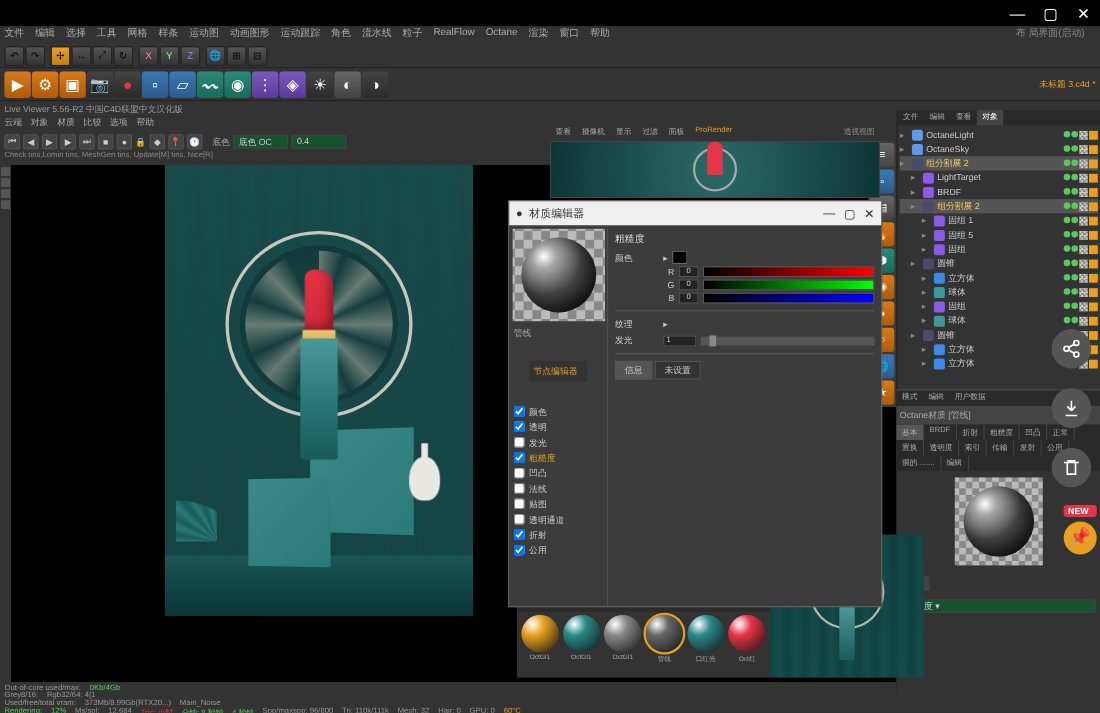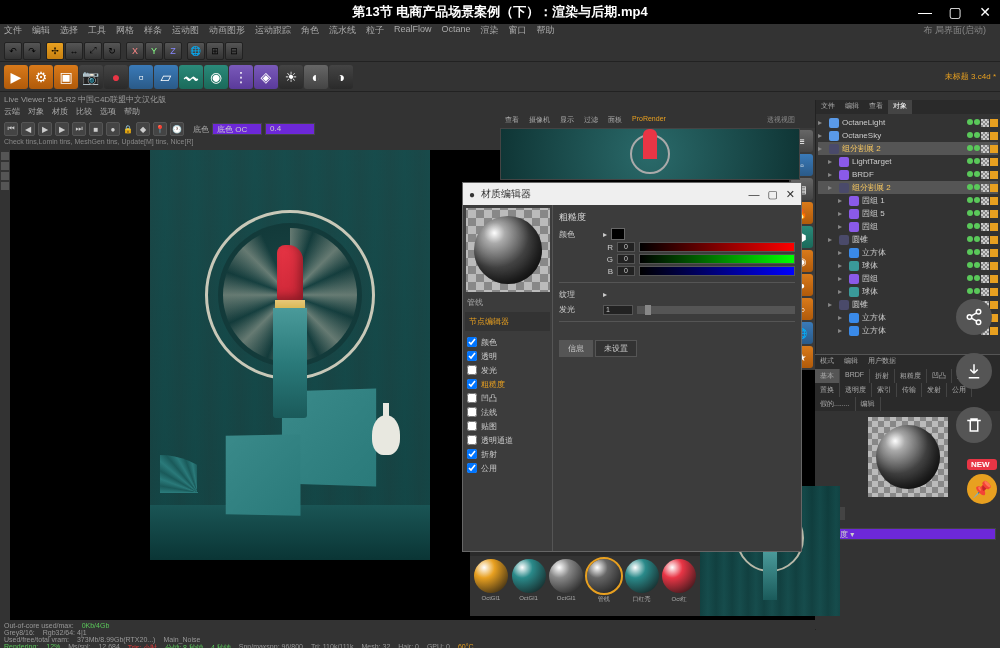--- a/index.html
+++ b/index.html
@@ -21,21 +21,21 @@
 .icon-blue { background: linear-gradient(#3a7ab8,#2a5a88); }
 .icon-dark { background: linear-gradient(#444,#2a2a2a); }
 .icon-teal { background: linear-gradient(#2a8a7a,#1a6a5a); }
 .icon-purple { background: linear-gradient(#7a5aba,#5a3a9a); }
 .icon-gray { background: linear-gradient(#666,#444); }
 .live-viewer-bar { background: #333; height: 14px; font-size: 8px; color: #999; padding: 0 4px; display: flex; align-items: center; }
 .sub-menubar { background: #333; height: 14px; font-size: 8px; color: #aaa; padding: 0 4px; display: flex; gap: 8px; }
 .controls-row { background: #333; height: 18px; display: flex; align-items: center; padding: 0 4px; gap: 3px; font-size: 8px; color: #aaa; }
 .media-btn { width: 14px; height: 14px; background: #444; border: 1px solid #555; border-radius: 2px; display: flex; align-items: center; justify-content: center; font-size: 8px; color: #ccc; cursor: pointer; }
 .lock-icon { color: #e8a020; }
-.dropdown-small { background: #6d28d9; border: 1px solid #444; height: 12px; font-size: 8px; color: #ccc; padding: 0 4px; min-width: 50px; }
+.dropdown-small { background: #14532d; border: 1px solid #444; height: 12px; font-size: 8px; color: #ccc; padding: 0 4px; min-width: 50px; }
 .check-row { background: #333; height: 12px; font-size: 7px; color: #888; padding: 0 4px; }
 .main-area { display: flex; position: relative; height: calc(100% - 140px); }
 .side-tools { width: 10px; background: #333; display: flex; flex-direction: column; gap: 2px; padding: 2px 0; }
 .side-tool { width: 8px; height: 8px; background: #555; margin: 0 auto; }
 .viewport { flex: 1; background: #000; position: relative; overflow: hidden; }
 .render-view { position: absolute; left: 140px; top: 0; width: 280px; height: 410px; background: linear-gradient(180deg, #1a4545, #0f3535); overflow: hidden; }
 .curtain-bg { position: absolute; inset: 0; background: repeating-linear-gradient(90deg, #1a4a4a 0px, #155050 15px, #1a4a4a 30px); opacity: 0.6; }
 .circle-frame { position: absolute; top: 60px; left: 50%; transform: translateX(-50%); width: 170px; height: 170px; border: 3px solid #c8c8b8; border-radius: 50%; }
 .circle-inner { position: absolute; inset: 10px; border-radius: 50%; background: radial-gradient(circle, #1a4545, #0f3535); }
 .swirl { position: absolute; inset: 15px; border-radius: 50%; background: conic-gradient(#b8b8a8 0deg, transparent 20deg, #b8b8a8 45deg, transparent 65deg, #b8b8a8 90deg, transparent 110deg, #b8b8a8 135deg, transparent 155deg, #b8b8a8 180deg, transparent 200deg, #b8b8a8 225deg, transparent 245deg, #b8b8a8 270deg, transparent 290deg, #b8b8a8 315deg, transparent 335deg); opacity: 0.5; }
@@ -57,21 +57,21 @@
 
 
 .mat-editor { position: absolute; top: 158px; left: 462px; width: 340px; height: 370px; background: #4a4a4a; border: 1px solid #666; z-index: 20; font-size: 9px; color: #ccc; }
 .mat-titlebar { background: #efefef; height: 22px; display: flex; align-items: center; padding: 0 6px; color: #333; font-size: 10px; }
 .mat-titlebar .win-ctrl { margin-left: auto; display: flex; gap: 8px; font-size: 11px; cursor: pointer; }
 .mat-body { display: flex; height: calc(100% - 22px); }
 .mat-left { width: 90px; background: #3c3c3c; border-right: 1px solid #555; }
 .mat-preview { width: 84px; height: 84px; margin: 3px; background: repeating-conic-gradient(#888 0 25%, #bbb 0 50%) 50% / 16px 16px; position: relative; }
 .mat-sphere { position: absolute; inset: 8px; border-radius: 50%; background: radial-gradient(circle at 30% 25%, #fff 0%, #aaa 15%, #444 50%, #111 100%); box-shadow: inset -5px -5px 15px rgba(0,0,0,0.6); }
 .mat-label { font-size: 8px; padding: 2px 4px; color: #aaa; }
-.mat-section { font-size: 8px; padding: 4px; background: #333; margin: 2px; color: #e8a020; }
+.mat-section { font-size: 8px; padding: 4px; background: #333; margin: 18px; color: #e8a020; }
 .mat-attrs { padding: 2px 4px; }
 .mat-attr-row { display: flex; align-items: center; height: 14px; font-size: 8px; }
 .mat-attr-row input[type=checkbox] { width: 10px; height: 10px; margin-right: 4px; }
 .mat-attr-row.active { color: #e8a020; }
 .mat-right { flex: 1; padding: 6px; background: #3c3c3c; }
 .mat-title2 { font-size: 9px; color: #ddd; margin-bottom: 4px; }
 .color-row { display: flex; align-items: center; gap: 4px; margin-bottom: 2px; }
 .color-row .lbl { width: 40px; font-size: 8px; }
 .color-row .swatch { width: 14px; height: 12px; background: #000; border: 1px solid #666; }
 .color-row .chan { width: 10px; font-size: 8px; text-align: right; }
@@ -79,21 +79,21 @@
 .color-row .slider { flex: 1; height: 10px; border: 1px solid #555; }
 .slider-r { background: linear-gradient(90deg, #000, #f00); }
 .slider-g { background: linear-gradient(90deg, #000, #0f0); }
 .slider-b { background: linear-gradient(90deg, #000, #00f); }
 .param-row { display: flex; align-items: center; gap: 4px; margin-top: 4px; font-size: 8px; }
 .param-row .val2 { width: 30px; height: 10px; background: #222; border: 1px solid #555; font-size: 7px; padding: 0 2px; }
 .param-row .slider-gray { flex: 1; height: 8px; background: #555; position: relative; }
 .param-row .slider-gray::after { content: ""; position: absolute; left: 8px; top: -1px; width: 6px; height: 10px; background: #888; }
 .divider { border-top: 1px solid #555; margin: 6px 0; }
 .tab-row { display: flex; gap: 2px; margin: 4px 0; }
-.tab-btn { background: #333; padding: 2px 8px; font-size: 8px; border: 1px solid #555; cursor: pointer; margin-top: 12px; }
+.tab-btn { background: #333; padding: 2px 8px; font-size: 8px; border: 1px solid #555; cursor: pointer; }
 .tab-btn.active { background: #555; }
 
 
 .right-panels { position: absolute; right: 0; top: 76px; width: 185px; height: 530px; background: #333; border-left: 1px solid #222; z-index: 5; }
 .panel-tabs { display: flex; height: 14px; font-size: 7px; background: #2a2a2a; }
 .panel-tab { padding: 1px 5px; color: #aaa; cursor: pointer; }
 .panel-tab.active { background: #444; color: #fff; }
 .obj-tree { font-size: 8px; padding: 2px; }
 .obj-row { display: flex; align-items: center; height: 13px; gap: 3px; color: #ccc; }
 .obj-row .exp { width: 8px; color: #888; }
@@ -142,21 +142,20 @@
 .float-btns { position: absolute; right: 8px; top: 275px; z-index: 50; display: flex; flex-direction: column; gap: 18px; }
 .float-btn { width: 36px; height: 36px; border-radius: 50%; background: #555; display: flex; align-items: center; justify-content: center; color: #fff; font-size: 16px; cursor: pointer; }
 .new-badge { position: absolute; right: 3px; top: 435px; z-index: 50; }
 .new-badge .badge { background: #e83545; color: #fff; font-size: 8px; padding: 1px 4px; border-radius: 3px; font-weight: bold; }
 .pin-btn { width: 30px; height: 30px; background: #e8a020; border-radius: 50%; display: flex; align-items: center; justify-content: center; margin-top: 4px; }
 </style>
 </head>
 <body>
 
 <div class="titlebar">
-  <span class="titlebar-text">第13节 电商产品场景案例（下）：渲染与后期.mp4</span>
   <div class="win-controls">
     <div class="win-btn">—</div>
     <div class="win-btn">▢</div>
     <div class="win-btn">✕</div>
   </div>
 </div>
 
 <div class="app-body">
 
   <div class="menubar">
@@ -612,20 +611,21 @@
         </div>
       </div>
   </div>
 
   <div class="attr-panel">
     <div class="panel-tabs">
       <div class="panel-tab">模式</div>
       <div class="panel-tab">编辑</div>
       <div class="panel-tab">用户数据</div>
     </div>
+    <div style="font-size:8px;color:#aaa;padding:3px;background:#444">Octane材质 [管线]</div>
     <div class="attr-tabs" id="attr-tabs">
         <span style="background: rgb(85, 85, 85);">基本</span>
         <span>BRDF</span>
         <span>折射</span>
         <span>粗糙度</span>
         <span>凹凸</span>
         <span>正常</span>
         <span>置换</span>
         <span>透明度</span>
         <span>索引</span>

